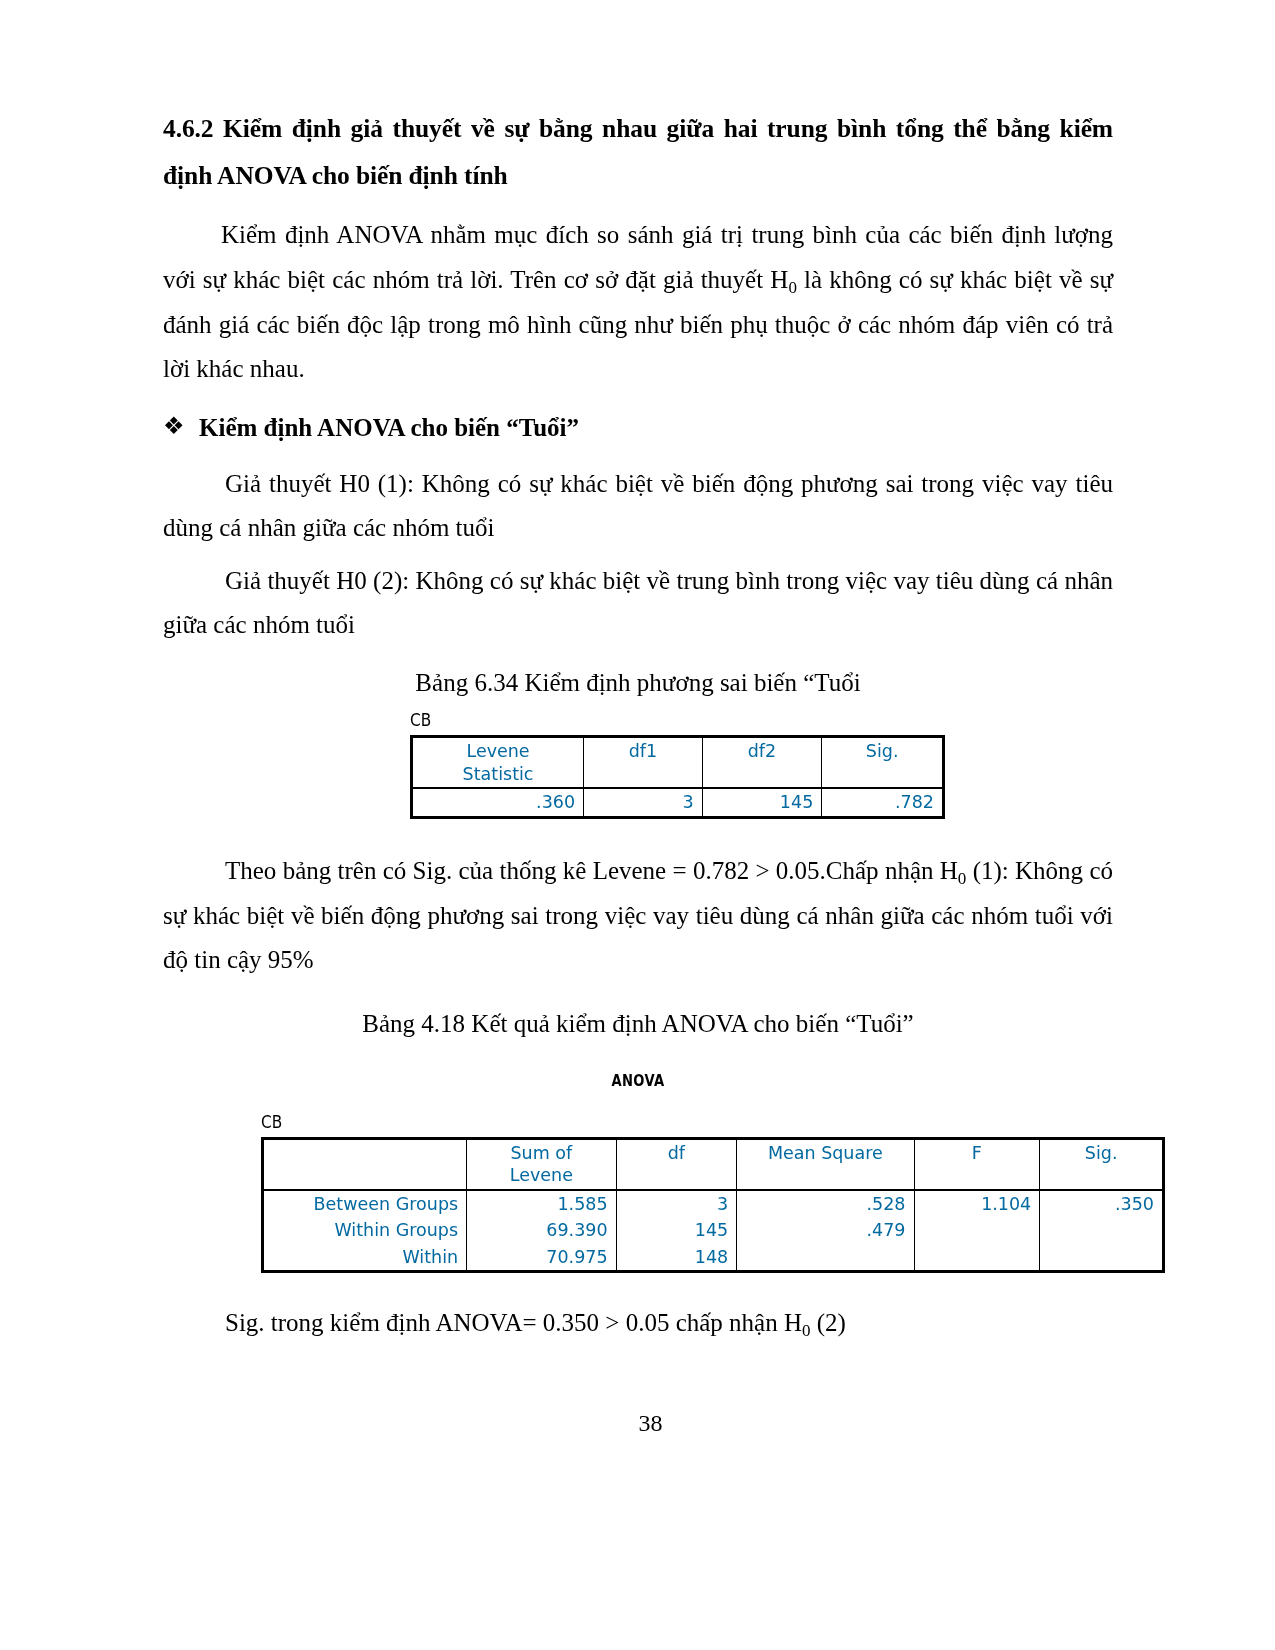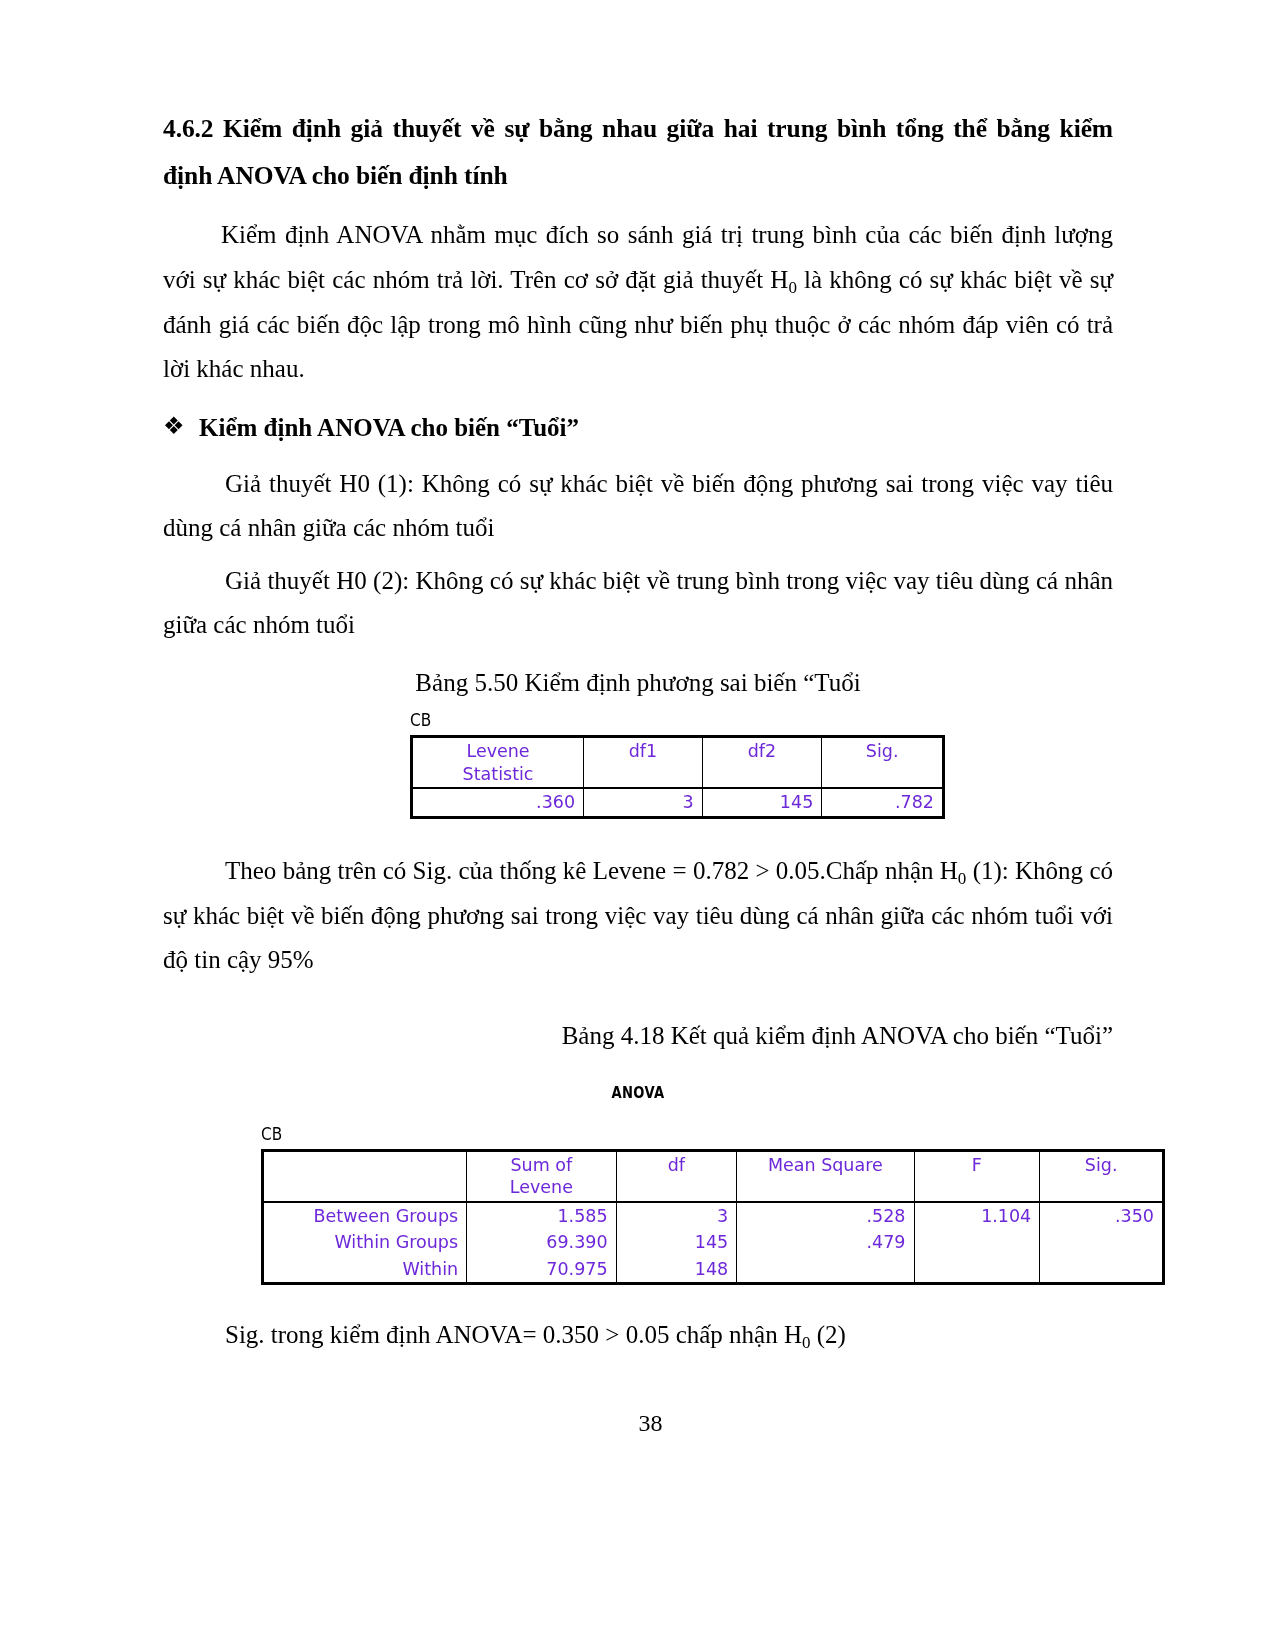--- a/index.html
+++ b/index.html
@@ -92,21 +92,21 @@
     font-size: 17px;
     margin: 0 0 5px 0;
     transform: scaleX(0.9);
     transform-origin: left center;
     letter-spacing: 0.2px;
   }
   table.spss {
     border-collapse: collapse;
     font-family: "DejaVu Sans", "Liberation Sans", sans-serif;
     font-size: 17.5px;
-    color: #6d28d9;
+    color: #0369a1;
     background: #fff;
   }
   table.spss td, table.spss th {
     border-left: 1px solid #000;
     border-right: 1px solid #000;
     padding: 2px 8px;
     font-weight: normal;
     vertical-align: top;
     line-height: 1.28;
     text-align: right;
@@ -165,21 +165,21 @@
 
     <div class="bullet-heading">
       <span class="bullet-glyph">❖</span>
       <span>Kiểm định ANOVA cho biến “Tuổi”</span>
     </div>
 
     <p class="body-para indent-small">Giả thuyết H0 (1): Không có sự khác biệt về biến động phương sai trong việc vay tiêu dùng cá nhân giữa các nhóm tuổi</p>
 
     <p class="body-para indent-small">Giả thuyết H0 (2): Không có sự khác biệt về trung bình trong việc vay tiêu dùng cá nhân giữa các nhóm tuổi</p>
 
-    <div class="table-caption">Bảng 5.50 Kiểm định phương sai biến “Tuổi</div>
+    <div class="table-caption">Bảng 6.34 Kiểm định phương sai biến “Tuổi</div>
 
     <div class="spss-block tbl417-wrap">
       <div class="spss-corner-label">CB</div>
       <table class="spss tbl417">
         <tbody>
             <tr class="head-row">
           <th class="c0 ctr edge-l">
             <div>Levene</div>
             <div>Statistic</div>
           </th>
@@ -192,21 +192,21 @@
           <td class="c1 num">3</td>
           <td class="c2 num">145</td>
           <td class="c3 num edge-r">.782</td>
         </tr>
       </tbody>
         </table>
     </div>
 
     <p class="body-para indent-small" style="margin-top:30px;"><span>Theo bảng trên có Sig. của thống kê Levene = 0.782 &gt; 0.05.Chấp nhận H</span><sub class="sub">0</sub><span> (1): Không có sự khác biệt về biến động phương sai trong việc vay tiêu dùng cá nhân giữa các nhóm tuổi với độ tin cậy 95%</span></p>
 
-    <div class="table-caption" style="margin-top:32px;text-align:right;">Bảng 4.18 Kết quả kiểm định ANOVA cho biến “Tuổi”</div>
+    <div class="table-caption" style="margin-top:20px;">Bảng 4.18 Kết quả kiểm định ANOVA cho biến “Tuổi”</div>
 
     <div class="spss-block" style="margin-top:26px;">
       <div class="spss-title">ANOVA</div>
       <div class="tbl418-wrap">
         <div class="spss-corner-label" style="margin-top:22px;">CB</div>
         <table class="spss tbl418">
           <tbody>
               <tr class="head-row">
             <th class="d0 blank-corner">&nbsp;</th>
             <th class="d1 ctr">

